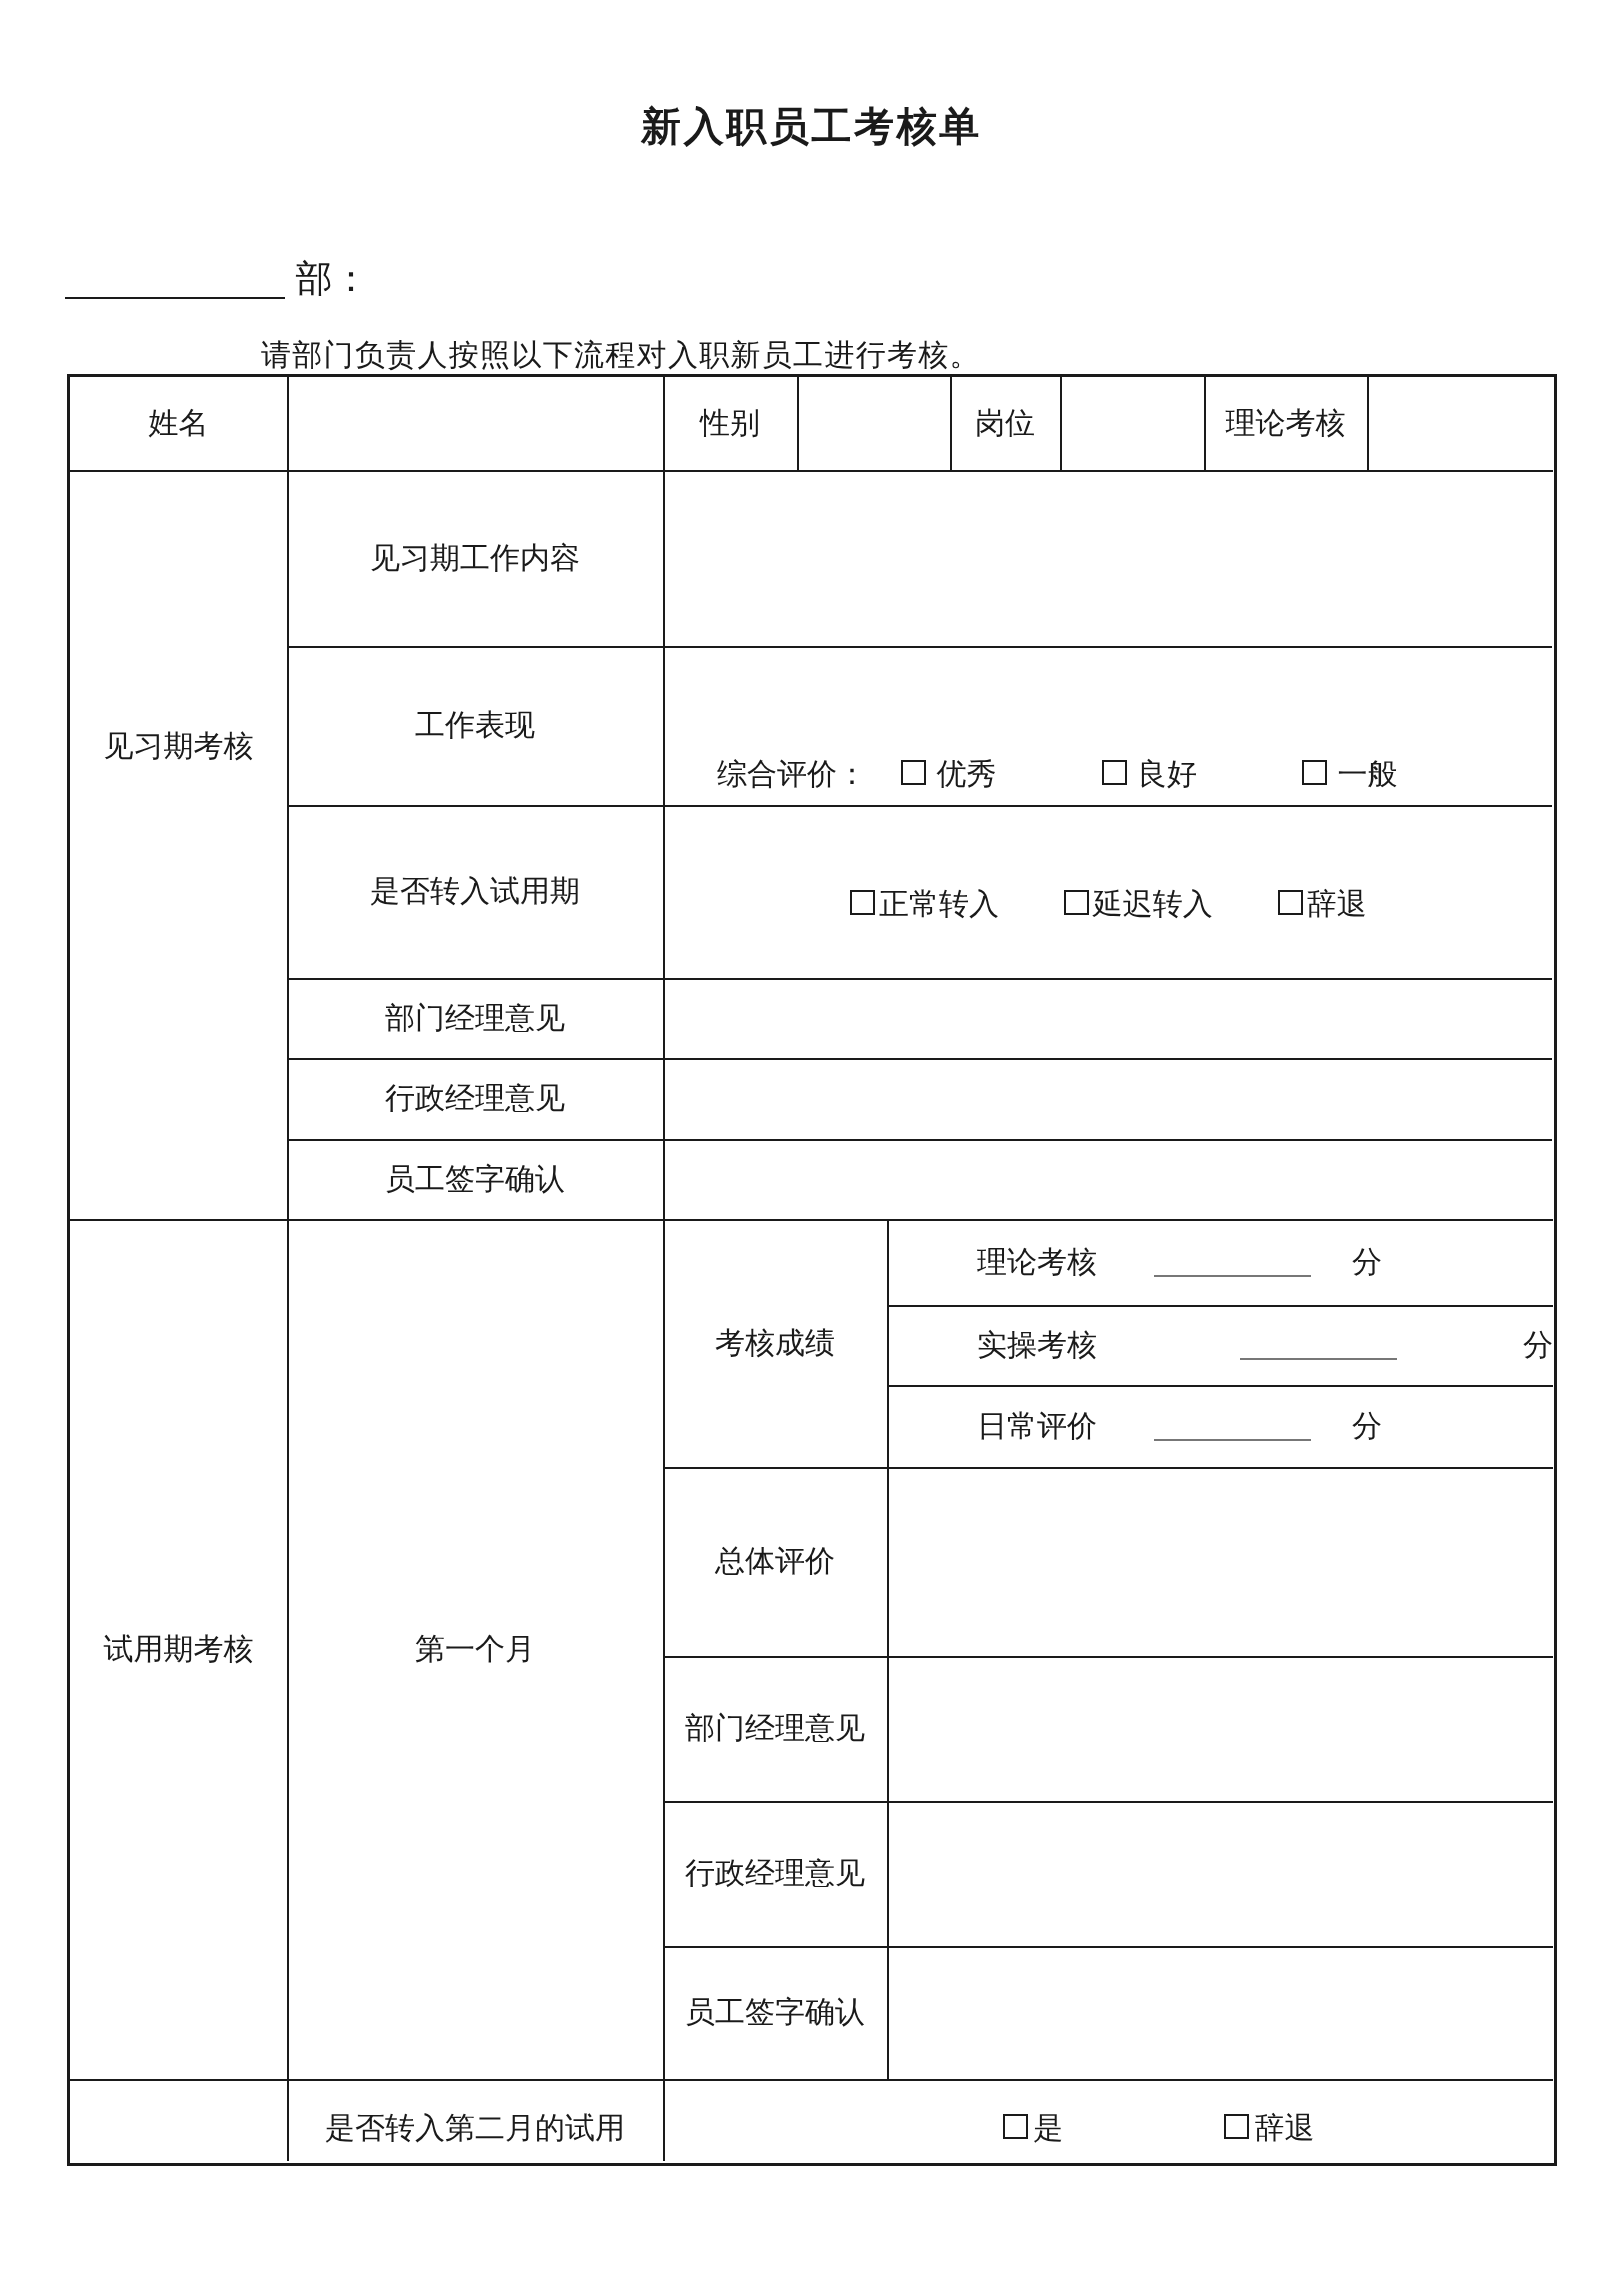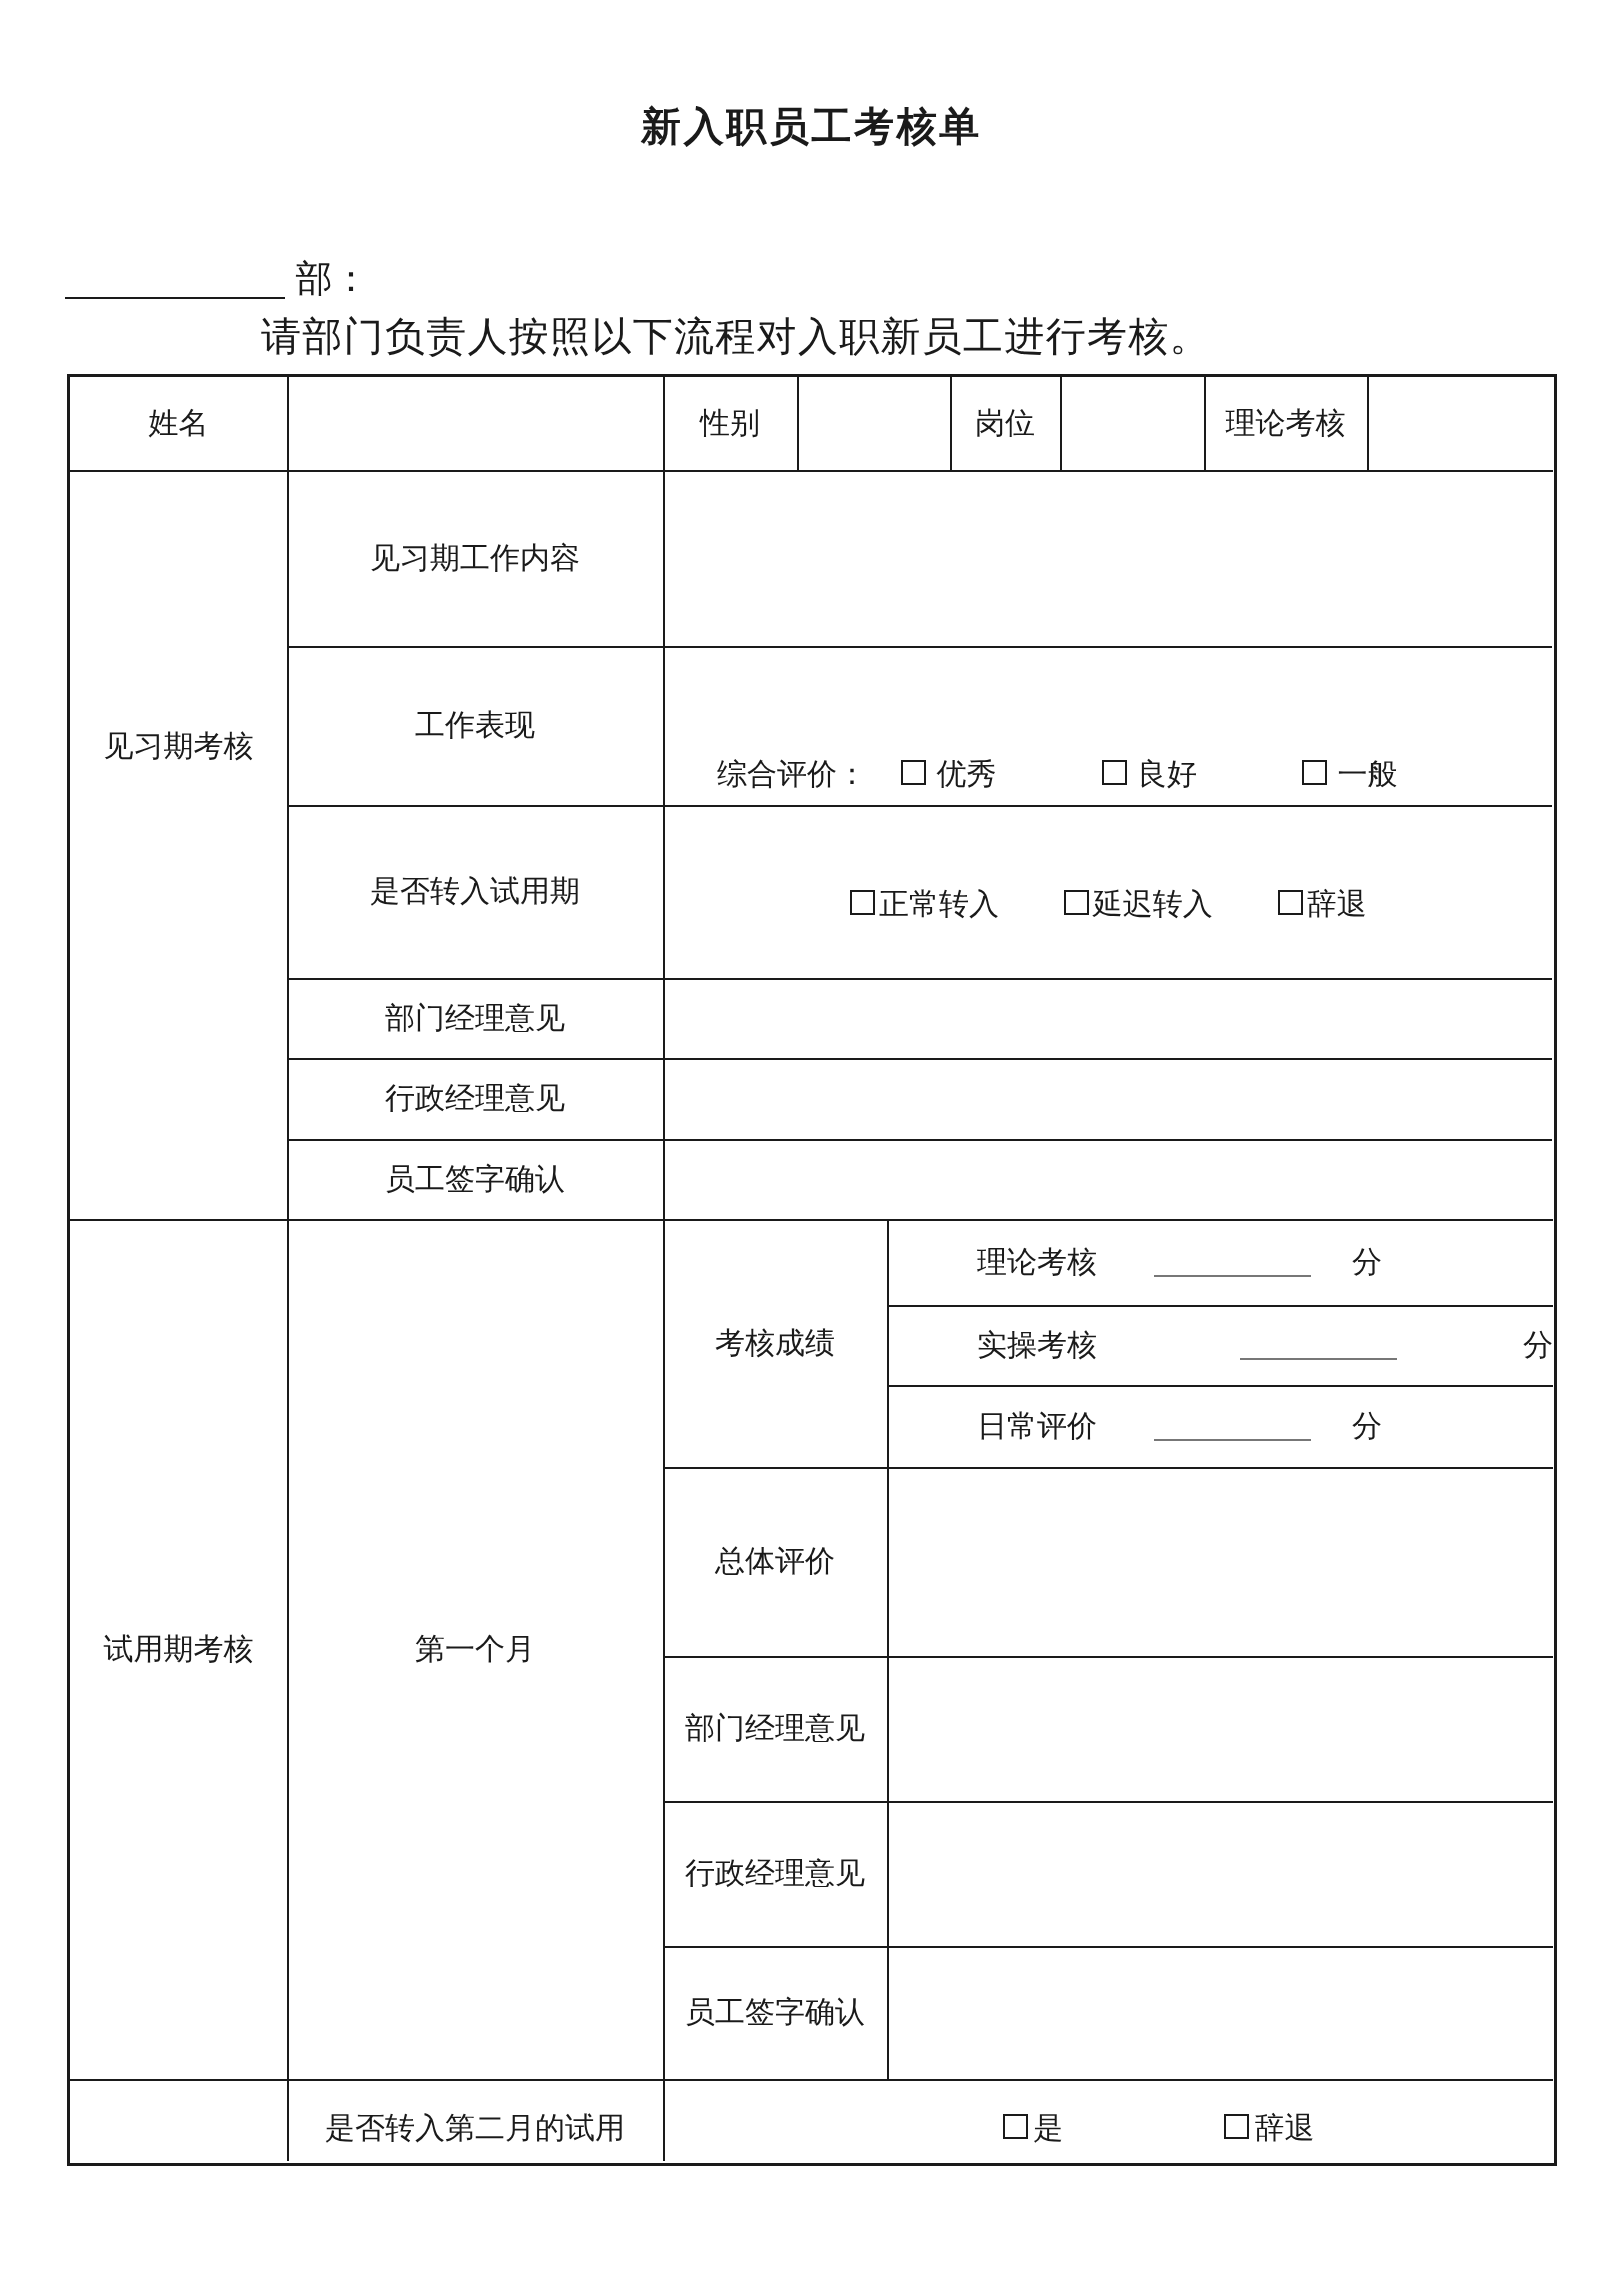--- a/index.html
+++ b/index.html
@@ -17,22 +17,22 @@
   }
   .salutation{
     position:absolute;left:65px;top:257px;height:42px;
     display:flex;align-items:flex-end;font-size:37px;line-height:41px;
   }
   .blank-line{
     display:inline-block;width:220px;height:39px;
     border-bottom:2px solid #1a1a1a;margin-right:10.5px;
   }
   .intro{
-    position:absolute;left:261px;top:316px;
-    font-size:40px;letter-spacing:1.3px;line-height:41px;
+    position:absolute;left:261px;top:334px;
+    font-size:30px;letter-spacing:1.3px;line-height:41px;
   }
   .form-table{
     position:absolute;left:67px;top:374px;width:1490px;height:1792px;
     border:3.9px solid #1a1a1a;box-sizing:border-box;
   }
   .vline{position:absolute;width:2px;background:#1a1a1a;}
   .hline{position:absolute;height:2px;background:#1a1a1a;}
   .cell{
     position:absolute;display:flex;align-items:center;justify-content:center;
     font-size:30px;box-sizing:border-box;text-align:center;

